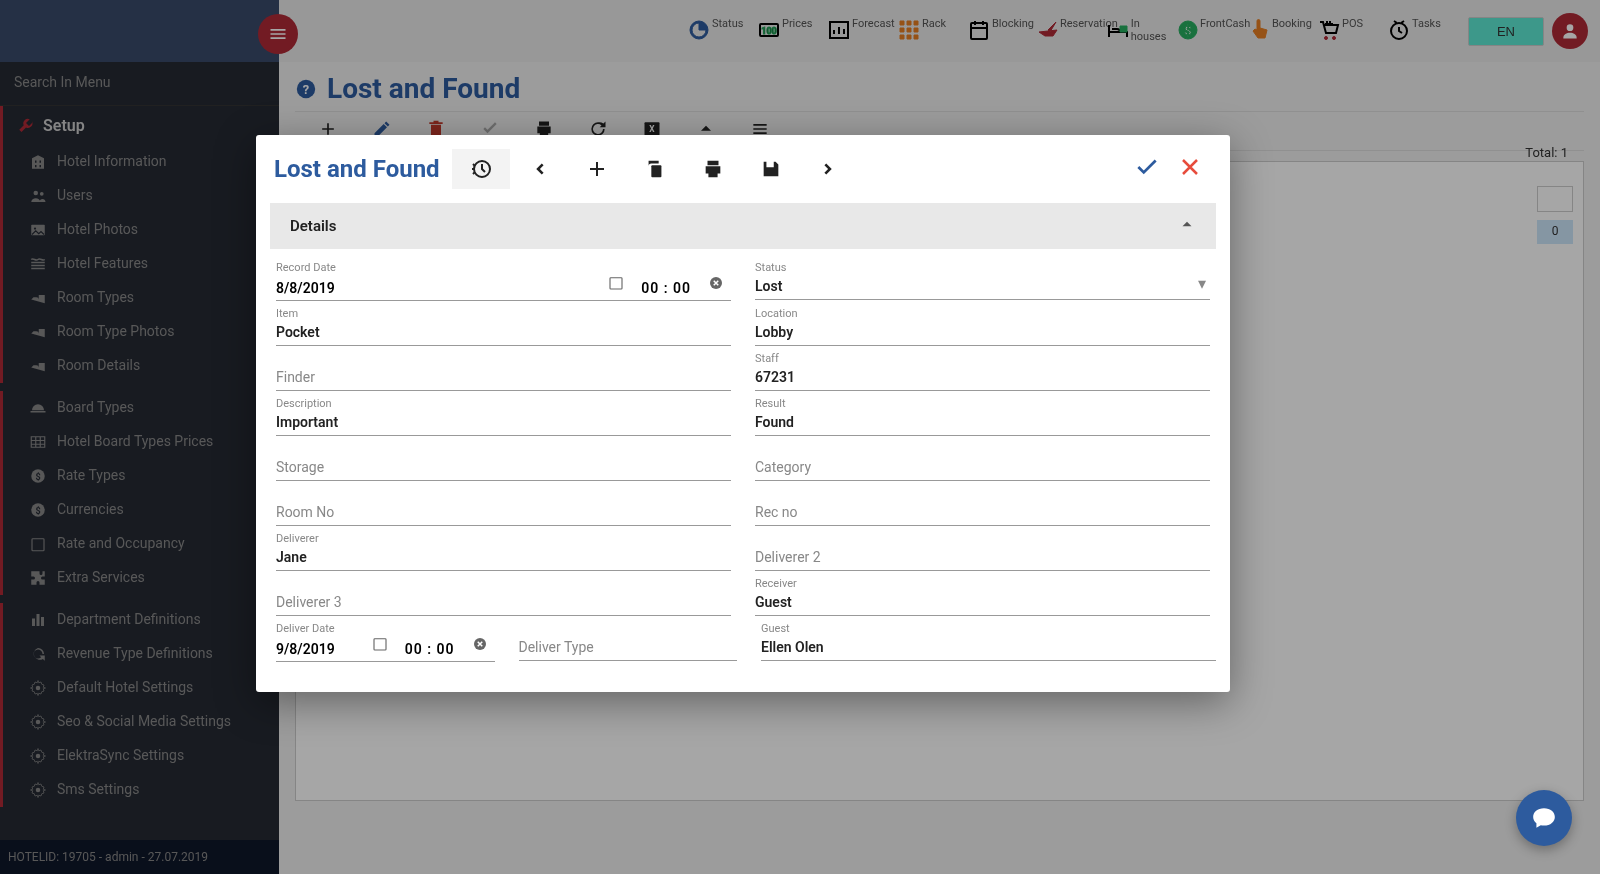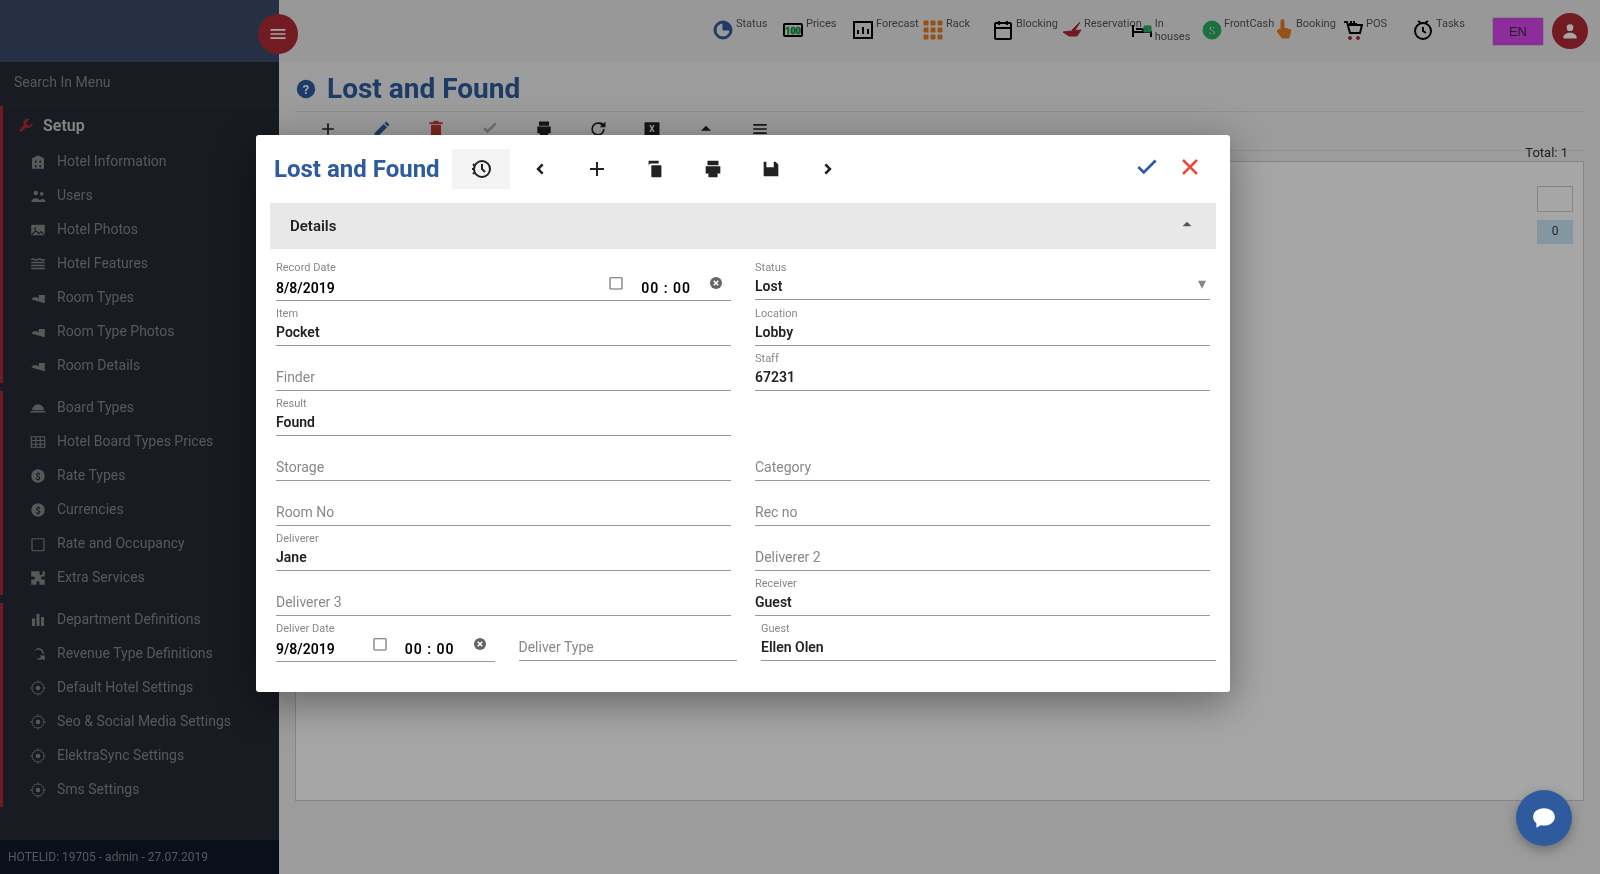--- a/index.html
+++ b/index.html
@@ -8,21 +8,21 @@
 .topbar { height: 62px; background: #eaeaea; display: flex; justify-content: flex-end; align-items: center; padding: 0 12px; position: relative; }
 .topbar-left-spacer { position: absolute; left: 0; top: 0; width: 279px; height: 62px; background: #3a4a6b; }
 .hamburger-btn { position: absolute; left: 258px; top: 14px; width: 40px; height: 40px; border-radius: 50%; background: #b02a37; display: flex; align-items: center; justify-content: center; cursor: pointer; z-index: 5; }
 .hamburger-btn svg { fill: #fff; }
 
 .nav-icons { display: flex; gap: 0; margin-right: 12px; }
 .nav-icon-item { display: flex; flex-direction: row; align-items: flex-start; width: 70px; cursor: pointer; padding: 6px 0; }
 .nav-icon-item .icon-box { width: 26px; height: 26px; margin-bottom: 3px; display: flex; align-items: center; justify-content: center; }
 .nav-icon-item .label { font-size: 11px; color: #555; }
 
-.lang-btn { border: 1px solid #ccc; background: #d946ef; padding: 6px 16px; font-size: 13px; color: #333; cursor: pointer; border-radius: 2px; margin-right: 8px; }
+.lang-btn { border: 1px solid #ccc; background: #5eead4; padding: 6px 28px; font-size: 13px; color: #333; cursor: pointer; border-radius: 2px; margin-right: 8px; }
 .avatar-btn { width: 36px; height: 36px; border-radius: 50%; background: #b02a37; display: flex; align-items: center; justify-content: center; cursor: pointer; }
 .avatar-btn svg { fill: #fff; }
 
 .sidebar { position: absolute; left: 0; top: 62px; width: 279px; height: calc(874px - 62px); background: #252a34; color: #aaa; overflow-y: auto; }
 .search-menu { padding: 12px 14px; font-size: 14px; color: #888; height: 44px; border-bottom: 1px solid #333; }
 .sidebar-section { padding: 10px 14px; background: #252a34; color: #ccc; font-weight: 600; display:flex; align-items:center; gap: 8px; border-left: 3px solid #b02a37; }
 .sidebar-section svg { fill: #b02a37; }
 .sidebar-item { padding: 8px 14px 8px 26px; font-size: 14px; color: #888; display: flex; align-items: flex-start; gap: 10px; cursor: pointer; border-left: 3px solid #b02a37; }
 .sidebar-item svg { fill: #888; width: 18px; height: 18px; flex: 0 0 18px; }
 .sidebar-footer { position: absolute; bottom: 0; left: 0; width: 279px; background: #0f172a; color: #888; font-size: 12px; padding: 10px 8px; }
@@ -485,20 +485,24 @@
         <div class="field-value placeholder">Finder</div>
       </div>
       <div class="field half">
         <div class="field-label">Staff</div>
         <div class="field-value">67231</div>
       </div>
     </div>
 
     <div class="form-row">
       <div class="field half">
+        <div class="field-label">Description</div>
+        <div class="field-value">Important</div>
+      </div>
+      <div class="field half">
         <div class="field-label">Result</div>
         <div class="field-value">Found</div>
       </div>
     </div>
 
     <div class="form-row">
       <div class="field half nolabel">
         <div class="field-label">.</div>
         <div class="field-value placeholder">Storage</div>
       </div>

